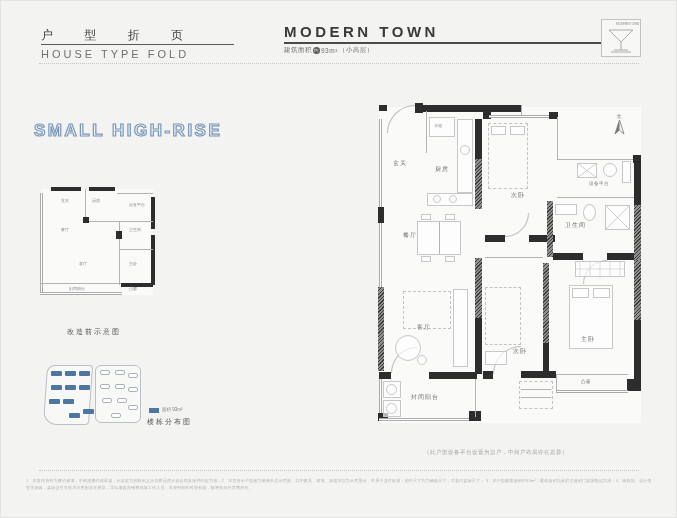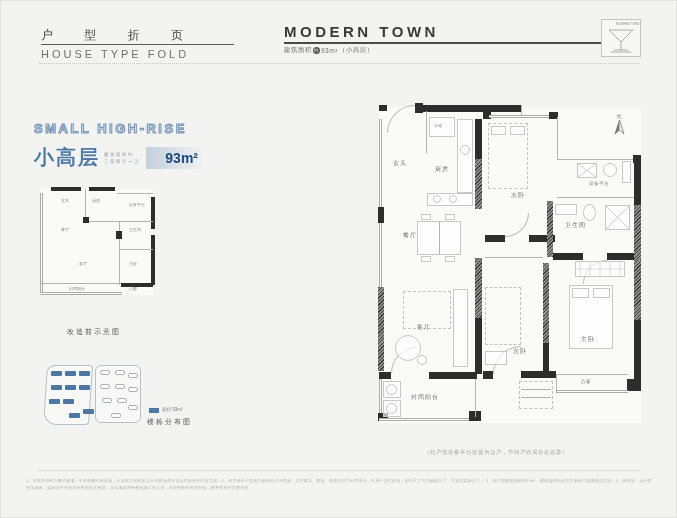--- a/index.html
+++ b/index.html
@@ -11,21 +11,21 @@
   .hdr-rule{position:absolute;left:40px;top:43px;width:193px;height:1px;background:#5a5a5a;}
   .hdr-en{position:absolute;left:40px;top:47px;font-size:11px;letter-spacing:3px;color:#707070;}
   .brand{position:absolute;left:283px;top:22px;font-size:15px;font-weight:bold;letter-spacing:3.5px;color:#3a3a3a;}
   .brand-rule{position:absolute;left:283px;top:41px;width:340px;height:1.5px;background:#4a4a4a;}
   .brand-sub{position:absolute;left:283px;top:45px;font-size:6.5px;color:#6d6d6d;letter-spacing:.5px;display:flex;align-items:center;gap:1px;}
   .circle-char{display:inline-block;width:7px;height:7px;border-radius:50%;background:#555;color:#fff;font-size:4.5px;line-height:7px;text-align:center;}
   .logo{position:absolute;left:600px;top:18px;width:40px;height:38px;border:1px solid #c2c2c2;background:#f7f7f6;}
   .logo-text{position:absolute;left:14px;top:3px;font-size:3px;color:#8a8a8a;line-height:3.5px;letter-spacing:0;}
   .dotline{position:absolute;height:0;border-top:1px dotted #c6c6c4;}
   
-  .hero-en{position:absolute;left:33px;top:120px;font-size:13px;font-weight:800;letter-spacing:2.5px;color:#eef3f7;-webkit-text-stroke:1.2px #7b99ba;white-space:nowrap;}
+  .hero-en{position:absolute;left:33px;top:120px;font-size:17px;font-weight:800;letter-spacing:2.5px;color:#eef3f7;-webkit-text-stroke:1.2px #7b99ba;white-space:nowrap;}
   .hero-row{position:absolute;left:33px;top:143px;display:flex;align-items:center;}
   .hero-cn{font-size:20px;font-weight:bold;color:#4d7aa6;letter-spacing:2px;}
   .hero-spec{margin-left:4px;margin-right:6px;display:flex;flex-direction:column;gap:2px;}
   .hero-spec span{font-size:4.5px;color:#8b97a4;letter-spacing:1.5px;white-space:nowrap;}
   .hero-area{width:56px;height:22px;background:linear-gradient(90deg,#c3d0dc,#eef1f3);color:#1d4a7e;font-size:14px;font-weight:bold;display:flex;align-items:center;justify-content:flex-end;padding-right:4px;}
   
   .floor{position:absolute;background:#fafaf9;}
   .w{position:absolute;background:#2d2d2d;}
   .wh{position:absolute;background:repeating-linear-gradient(135deg,#3e3e3e 0 1px,#8f8f8f 1px 2.5px);}
   .ln{position:absolute;background:#b3b3b3;}
@@ -71,28 +71,20 @@
   <div class="logo">
     <div class="logo-text">MODERN TOWN</div>
     <svg class="abs" style="left:4px;top:8px;" width="30" height="26">
       <path d="M3 2 L27 2 L15 14 Z M15 14 L15 22 M8 22 L22 22 M5 24 L25 24" fill="none" stroke="#9a9a9a" stroke-width="0.8"></path>
     </svg>
   </div>
 
   <div class="dotline" style="left:38px;top:62px;width:600px;"></div>
 
   <div class="hero-en">SMALL HIGH-RISE</div>
-  <div class="hero-row">
-    <span class="hero-cn">小高层</span>
-    <span class="hero-spec">
-      <span>建筑面积约</span>
-      <span>三室两厅一卫</span>
-    </span>
-    <span class="hero-area">93m²</span>
-  </div>
 
   <div class="abs" style="left:36px;top:186px;width:128px;height:130px;">
     <div class="floor" style="left:4px;top:2px;width:112px;height:106px;"></div>
     <div class="w" style="left:14px;top:0px;width:30px;height:4px;"></div>
     <div class="w" style="left:52px;top:0px;width:26px;height:4px;"></div>
     <div class="ln" style="left:80px;top:6px;width:36px;height:1px;"></div>
     <div class="wnv" style="left:3px;top:6px;height:100px;"></div>
     <div class="wn" style="left:3px;top:105px;width:82px;"></div>
     <div class="w" style="left:114px;top:10px;width:4px;height:32px;"></div>
     <div class="w" style="left:114px;top:48px;width:4px;height:50px;"></div>

